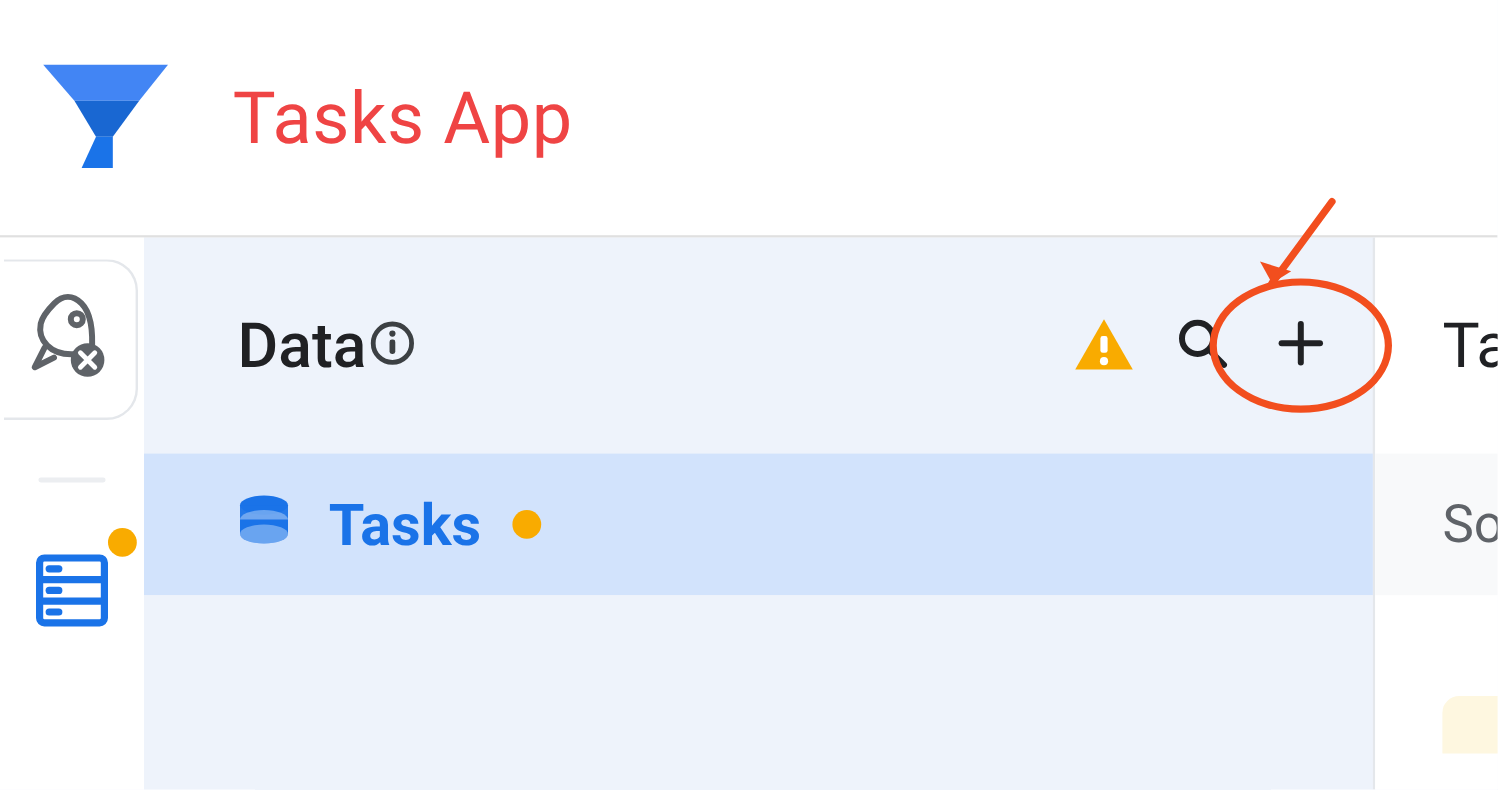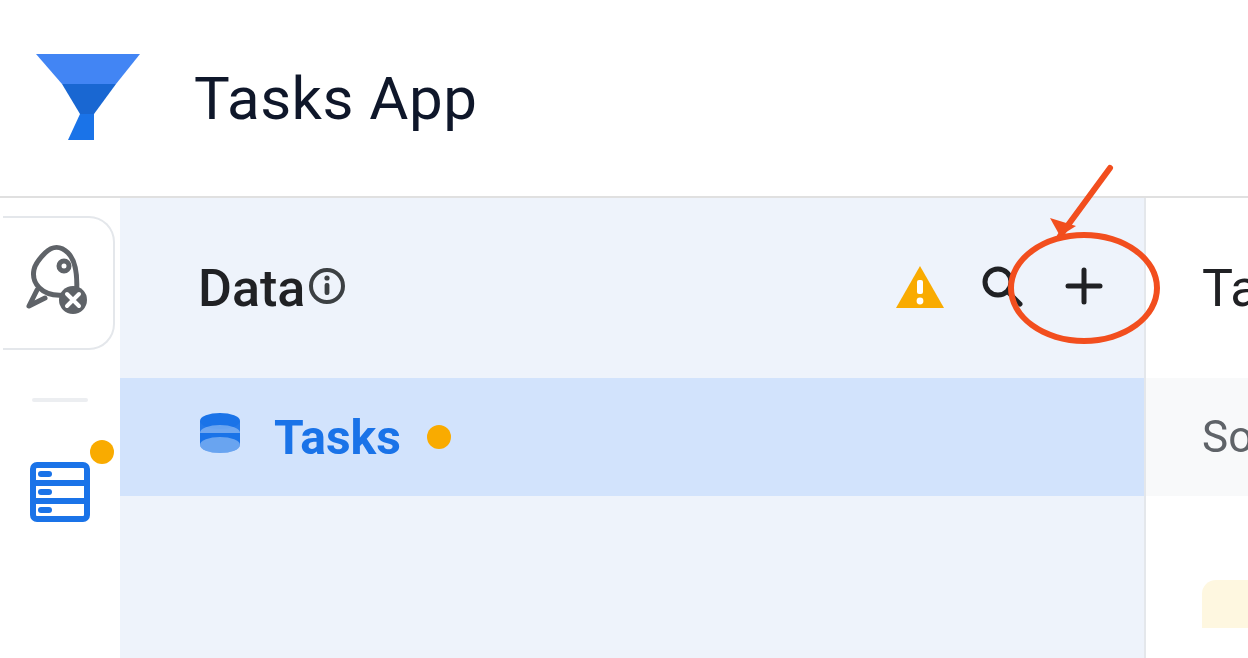--- a/index.html
+++ b/index.html
@@ -15,21 +15,21 @@
     background: #fff;
   }
   .logo-wrap {
     display: flex;
     align-items: center;
     gap: 46px;
   }
   .app-title {
     font-size: 60px;
     font-weight: 400;
-    color: #0f172a;
+    color: #ef4444;
     letter-spacing: 0.5px;
   }
 
   
   .body-row {
     display: flex;
     height: calc(100% - 198px);
   }
 
   

